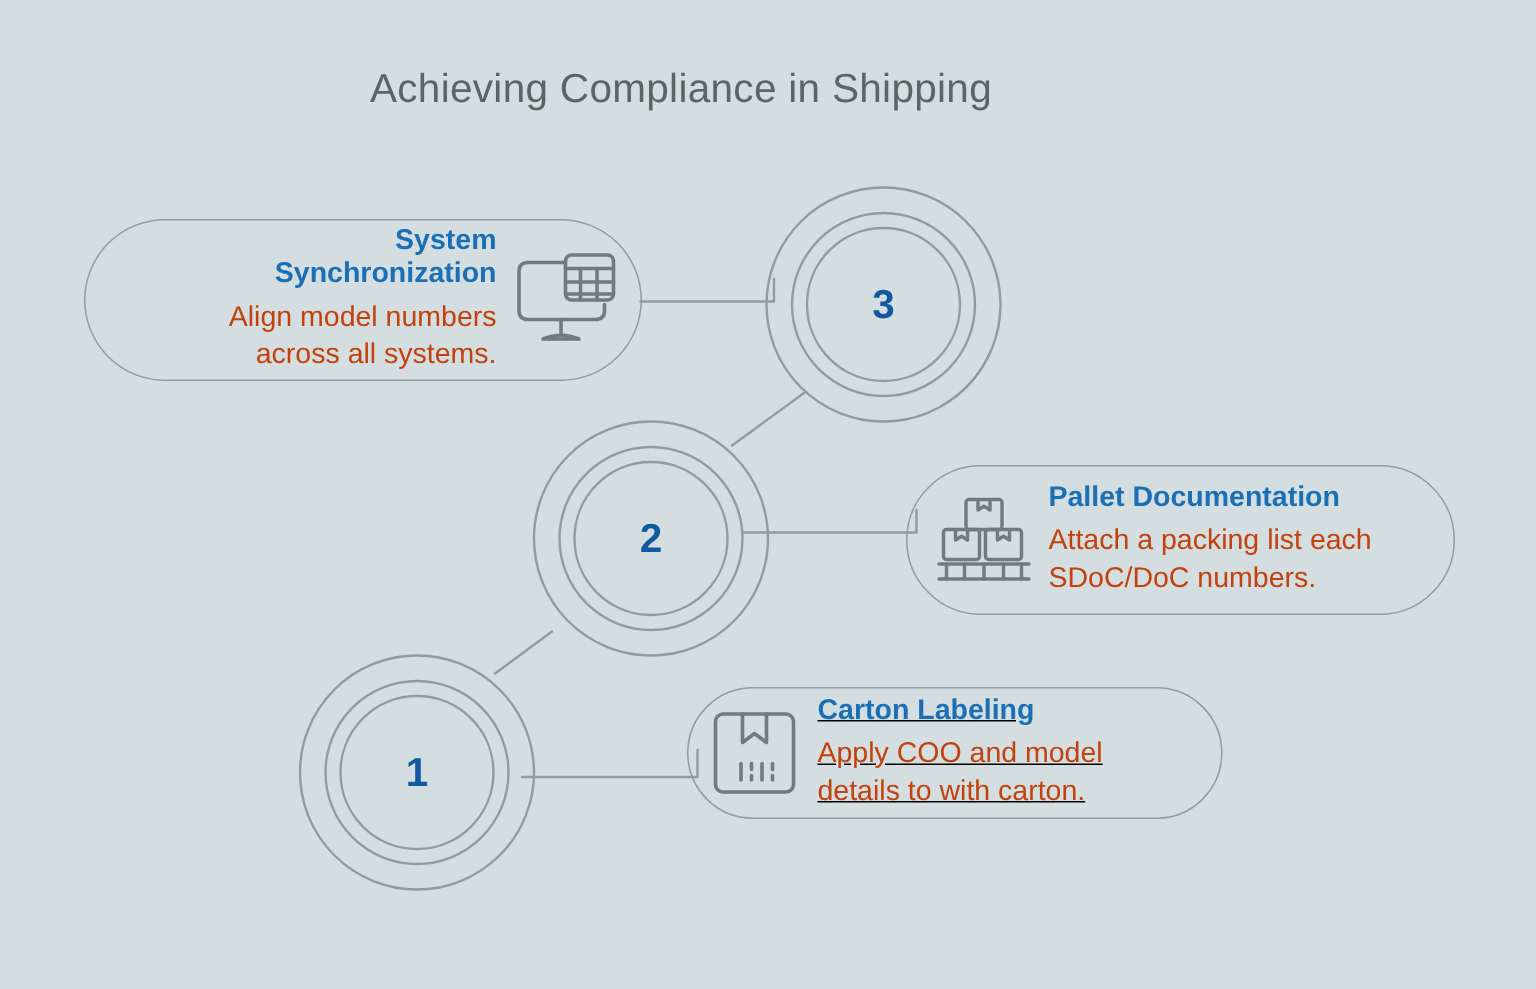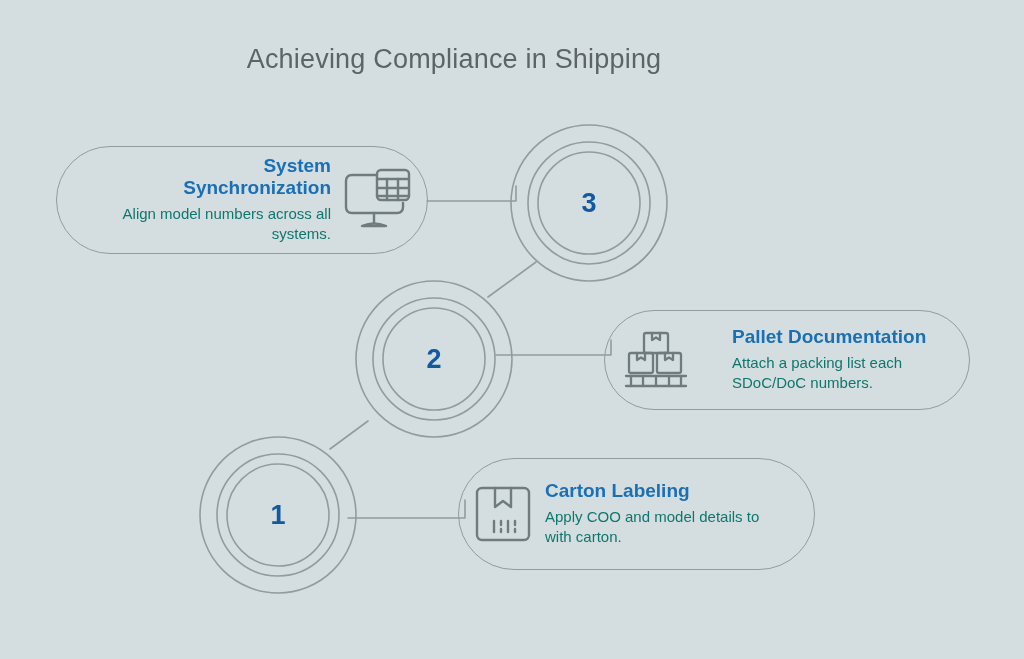--- a/index.html
+++ b/index.html
@@ -64,22 +64,22 @@
     justify-content: space-between;
   }
   .card-title {
     color: #1a6fb5;
     font-size: 19px;
     font-weight: 700;
     line-height: 1.15;
     margin-bottom: 5px;
   }
   .card-desc {
-    color: #0f766e;
-    font-size: 15px;
+    color: #c2410c;
+    font-size: 19px;
     line-height: 1.35;
   }
   .card-icon {
     flex: 0 0 auto;
     display: flex;
     align-items: center;
     justify-content: center;
   }
   
   #card-sync {
@@ -105,37 +105,37 @@
   #card-pallet {
     left: 604px;
     top: 310px;
     width: 366px;
     height: 100px;
     border-radius: 50px;
   }
   #card-pallet .card-inner {
     padding: 0 28px 0 18px;
     justify-content: flex-start;
-    gap: 33px;
   }
   #card-pallet .card-text {
     align-items: flex-start;
     text-align: left;
     width: 240px;
   }
   #card-pallet .card-icon {
     margin-right: 10px;
   }
   
   #card-carton {
     left: 458px;
     top: 458px;
     width: 357px;
-    height: 112px;
+    height: 88px;
     border-radius: 56px;
+    text-decoration: underline;
   }
   #card-carton .card-inner {
     padding: 0 24px 0 14px;
     justify-content: flex-start;
   }
   #card-carton .card-text {
     align-items: flex-start;
     text-align: left;
     width: 248px;
   }

